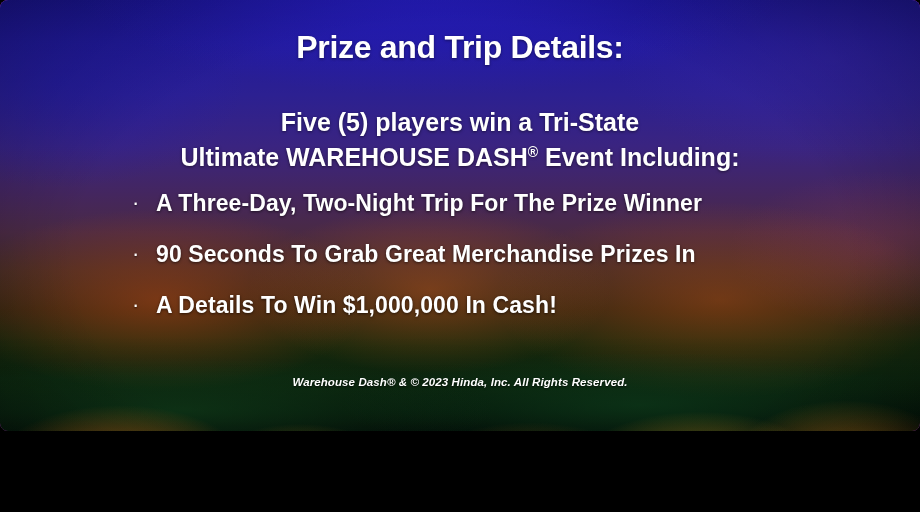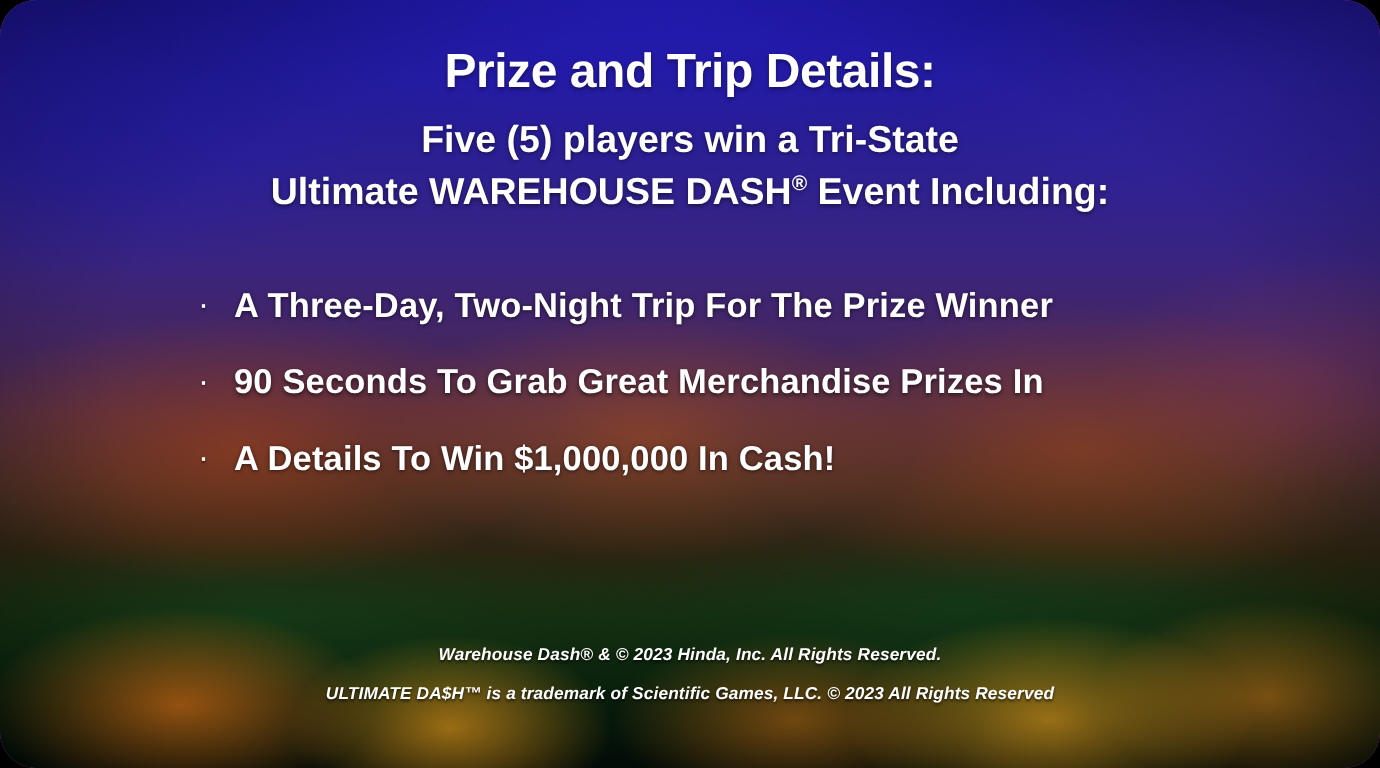--- a/index.html
+++ b/index.html
@@ -10,22 +10,22 @@
   body {
     width: 920px;
     height: 512px;
     overflow: hidden;
     font-family: "Liberation Sans", sans-serif;
   }
 
   #promo-card {
     position: relative;
     width: 920px;
-    height: 512px;
-    border-radius: 24px;
+    height: 431px;
+    border-radius: 8px;
     overflow: hidden;
     background: #d946ef;
     isolation: isolate;
   }
 
   
   .bg-layer {
     position: absolute;
     inset: 0;
     pointer-events: none;
@@ -94,21 +94,21 @@
     left: 0;
     right: 0;
     font-size: 32px;
     font-weight: 700;
     letter-spacing: -0.3px;
     text-shadow: 0 1px 3px rgba(0,0,0,0.45);
   }
 
   .subhead {
     position: absolute;
-    top: 76px;
+    top: 105px;
     left: 0;
     right: 0;
     font-size: 25px;
     font-weight: 700;
     line-height: 35px;
     text-shadow: 0 1px 3px rgba(0,0,0,0.5);
   }
   .subhead .reg {
     font-size: 14px;
     vertical-align: super;
@@ -210,17 +210,16 @@
         <div class="bullet-dot">·</div>
         <div class="bullet-text">
           <div>A Details To Win $1,000,000 In Cash!</div>
         </div>
       </div>
 
     </div>
 
     <div class="legal">
       <div class="legal-line">Warehouse Dash® &amp; © 2023 Hinda, Inc.  All Rights Reserved.</div>
-      <div class="legal-line">ULTIMATE DA$H™ is a trademark of Scientific Games, LLC. © 2023 All Rights Reserved</div>
     </div>
 
   </div>
 </div>
 
 </body></html>

